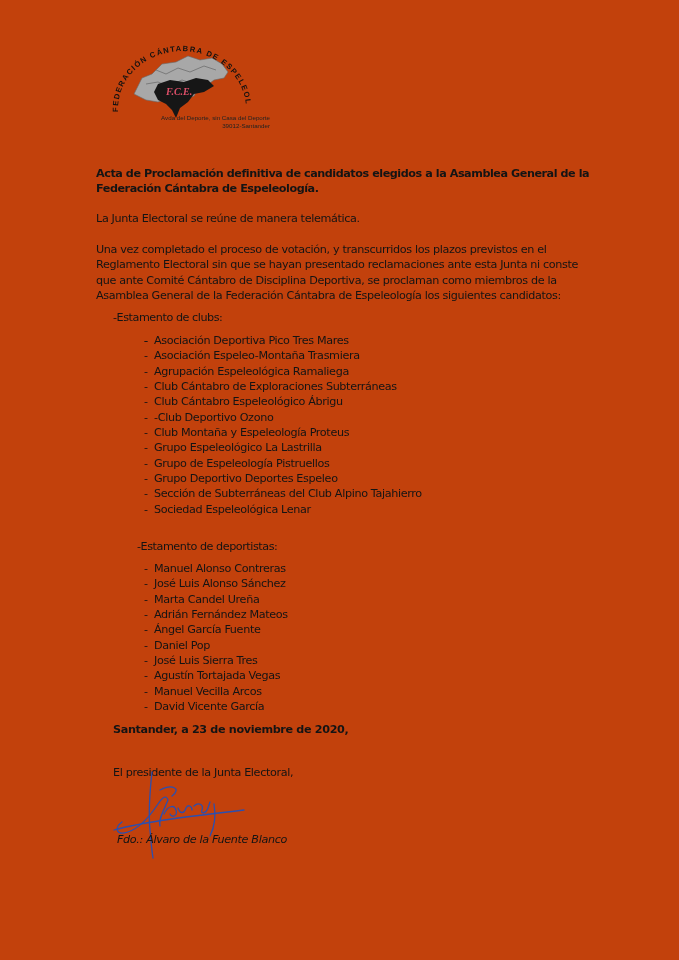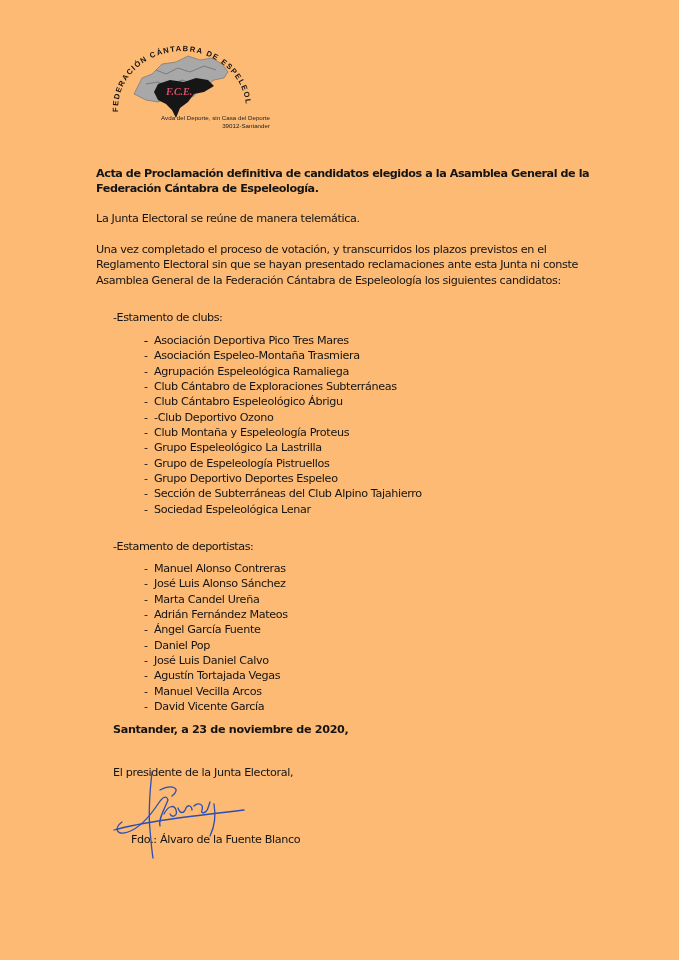--- a/index.html
+++ b/index.html
@@ -12,21 +12,21 @@
       height: 960px;
       position: relative;
       overflow: hidden;
       font-family: "Liberation Sans", "DejaVu Sans", sans-serif;
       color: #111111;
     }
     .page {
       position: absolute;
       left: 0; top: 0;
       width: 679px; height: 960px;
-      background: #fdba74;
+      background: #c2410c;
     }
     
     .logo {
       position: absolute;
       left: 96px;
       top: 34px;
       width: 170px;
       height: 100px;
     }
     .logo svg { position: absolute; left: 0; top: 0; }
@@ -69,21 +69,21 @@
       position: absolute;
       left: 113px;
       font-family: "DejaVu Sans", "Liberation Sans", sans-serif;
       font-size: 11.2px;
       letter-spacing: -0.45px;
       font-weight: normal;
       color: #141414;
       white-space: nowrap;
     }
     .clubs-heading { top: 311px; }
-    .athletes-heading { top: 540px; }
+    .athletes-heading { top: 540px; margin-left: 24px; }
 
     .list {
       position: absolute;
       left: 144px;
       margin: 0;
       padding: 0;
       list-style: none;
       font-family: "DejaVu Sans", "Liberation Sans", sans-serif;
       font-size: 11.2px;
       letter-spacing: -0.35px;
@@ -91,21 +91,21 @@
       color: #141414;
       white-space: nowrap;
     }
     .list li { position: relative; padding-left: 10px; }
     .list li .dash { position: absolute; left: 0; top: 0; }
     .clubs-list { top: 333px; }
     .athletes-list { top: 561px; }
 
     .date { top: 722px; left: 113px; font-weight: bold; }
     .closing { top: 765px; left: 113px; }
-    .signed { top: 832px; left: 131px; }
+    .signed { top: 832px; left: 117px; font-style: italic; }
 
     .signature {
       position: absolute;
       left: 112px;
       top: 770px;
       width: 140px;
       height: 90px;
     }
   </style>
 </head>
@@ -138,20 +138,21 @@
   <div class="text title">
     <span>Acta de Proclamación definitiva de candidatos elegidos a la Asamblea General de la</span>
     <span>Federación Cántabra de Espeleología.</span>
   </div>
 
   <div class="text intro">La Junta Electoral se reúne de manera telemática.</div>
 
   <div class="text para">
     <span>Una vez completado el proceso de votación, y transcurridos los plazos previstos en el</span>
     <span>Reglamento Electoral sin que se hayan presentado reclamaciones ante esta Junta ni conste</span>
+    <span>que ante Comité Cántabro de Disciplina Deportiva, se proclaman como miembros de la</span>
     <span>Asamblea General de la Federación Cántabra de Espeleología los siguientes candidatos:</span>
   </div>
 
   <div class="section-heading clubs-heading">-Estamento de clubs:</div>
   <ul class="list clubs-list">
     <li><span class="dash">-</span></li>
     <li><span class="dash">-</span><span>Asociación Deportiva Pico Tres Mares</span></li>
     <li><span class="dash">-</span><span>Asociación Espeleo-Montaña Trasmiera</span></li>
     <li><span class="dash">-</span><span>Agrupación Espeleológica Ramaliega</span></li>
     <li><span class="dash">-</span><span>Club Cántabro de Exploraciones Subterráneas</span></li>
@@ -166,21 +167,21 @@
   </ul>
 
   <div class="section-heading athletes-heading">-Estamento de deportistas:</div>
   <ul class="list athletes-list">
     <li><span class="dash">-</span><span>Manuel Alonso Contreras</span></li>
     <li><span class="dash">-</span><span>José Luis Alonso Sánchez</span></li>
     <li><span class="dash">-</span><span>Marta Candel Ureña</span></li>
     <li><span class="dash">-</span><span>Adrián Fernández Mateos</span></li>
     <li><span class="dash">-</span><span>Ángel García Fuente</span></li>
     <li><span class="dash">-</span><span>Daniel Pop</span></li>
-    <li><span class="dash">-</span><span>José Luis Daniel Calvo</span></li>
+    <li><span class="dash">-</span><span>José Luis Sierra Tres</span></li>
     <li><span class="dash">-</span><span>Agustín Tortajada Vegas</span></li>
     <li><span class="dash">-</span><span>Manuel Vecilla Arcos</span></li>
     <li><span class="dash">-</span><span>David Vicente García</span></li>
   </ul>
 
   <div class="text date">Santander, a 23 de noviembre de 2020,</div>
   <div class="text closing">El presidente de la Junta Electoral,</div>
 
   <svg class="signature" viewBox="0 0 140 90">
     <g fill="none" stroke-width="1.3" stroke-linecap="round" stroke-linejoin="round" id="sigStrokes" stroke="#2b4fb0">

